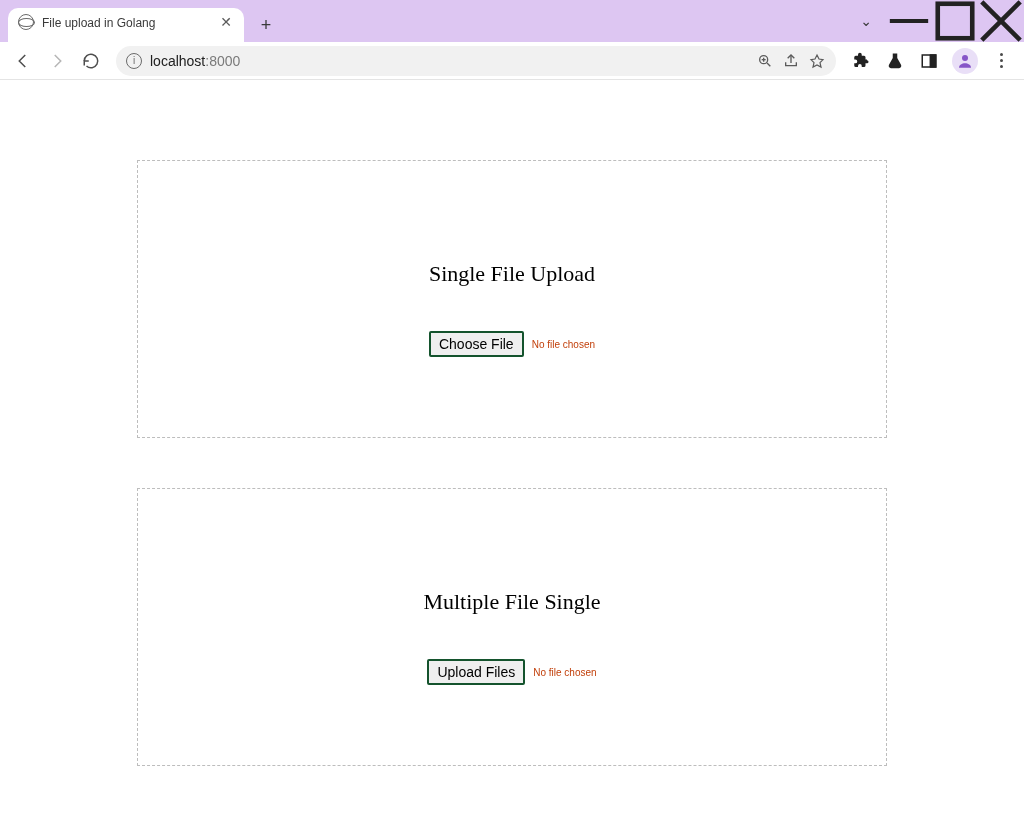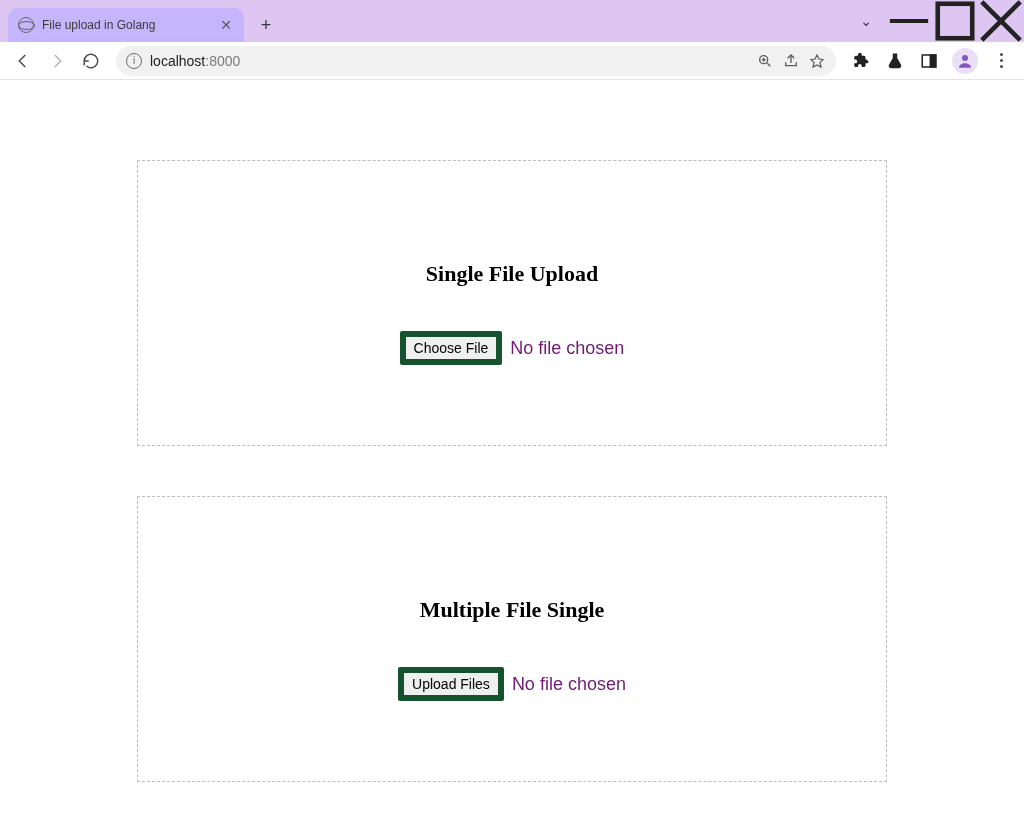--- a/index.html
+++ b/index.html
@@ -13,27 +13,27 @@
     
     .titlebar {
       height: 42px;
       background: #ddc6f2;
       display: flex;
       align-items: flex-end;
       padding-left: 8px;
       position: relative;
     }
     .tab {
-      background: #c4b5fd;
+      background: #ffffff;
       border-radius: 10px 10px 0 0;
       height: 34px;
       width: 236px;
       display: flex;
-      align-items: center;
-      padding: 4px 10px;
+      align-items: flex-end;
+      padding: 12px 10px;
       gap: 8px;
       position: relative;
     }
     .tab .favicon {
       width: 16px; height: 16px;
       border: 1.5px solid #6b6b6b;
       border-radius: 50%;
       display: flex; align-items: center; justify-content: center;
       flex-shrink: 0;
     }
@@ -169,40 +169,40 @@
       border: 1.5px dashed #bdbdbd;
       display: flex;
       flex-direction: column;
       align-items: center;
       padding: 100px 20px 80px;
       gap: 44px;
     }
     .upload-box h2 {
       font-family: "Times New Roman", serif;
       font-size: 22px;
-      font-weight: bold;
+      font-weight: normal;
       color: #000;
     }
     .file-input-wrap {
       display: flex;
       align-items: center;
       gap: 8px;
     }
     .choose-btn {
       font-size: 14px;
       padding: 3px 8px;
       background: #efefef;
-      border: 6px solid #14532d;
+      border: 2px solid #14532d;
       border-radius: 2px;
       cursor: pointer;
       font-family: Arial, sans-serif;
     }
     .file-status {
-      font-size: 18px;
-      color: #701a75;
+      font-size: 10px;
+      color: #c2410c;
     }
   </style>
 </head>
 <body>
 
 <div class="titlebar">
   <div class="tab">
     <span class="favicon"></span>
     <span class="tab-title">File upload in Golang</span>
     <span class="tab-close">✕</span>

